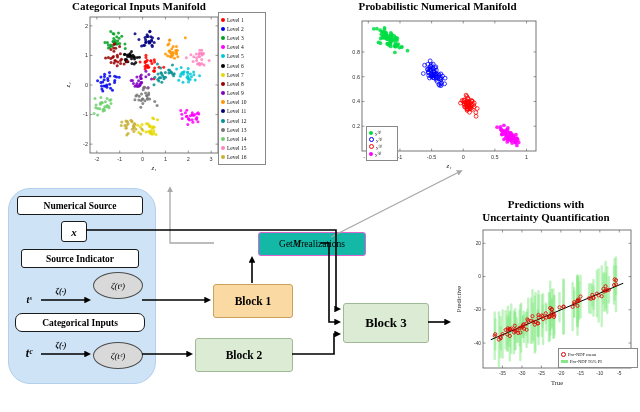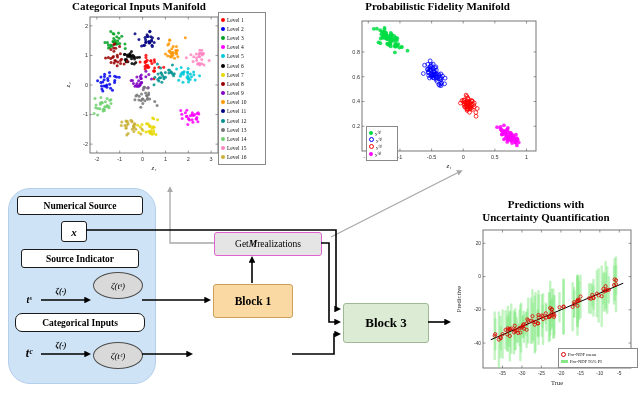--- a/index.html
+++ b/index.html
@@ -25,21 +25,21 @@
   #legend-pred{left:106px;top:150px;width:74px;font-size:4.6px;}
   #legend-pred .lg-row{height:7px;}
   
   .panel{position:absolute;left:8px;top:188px;width:146px;height:194px;border-radius:22px;
          background:#cfe3f7;border:1px solid #b3cfec;}
   .wbox{position:absolute;background:#fff;border:1px solid #1a1a1a;border-radius:3px;
         display:flex;align-items:center;justify-content:center;font-weight:bold;
         font-size:9.5px;color:#000;z-index:2;}
   .fbox{position:absolute;display:flex;align-items:center;justify-content:center;
         border-radius:3px;color:#000;z-index:2;}
-  .pink{background:#e5e5e5;border:1px solid #df63cf;font-size:9.5px;}
+  .pink{background:#14b8a6;border:1px solid #df63cf;font-size:9.5px;margin-left:44px;}
   .orange{background:#fbd9a2;border:1px solid #caa05a;font-weight:bold;font-size:11.5px;}
   .green{background:#dcecd4;border:1px solid #9fb896;font-weight:bold;font-size:11.5px;}
   .green.big{font-size:13px;}
   .mathb{font-family:"Liberation Serif","DejaVu Serif",serif;font-style:italic;font-weight:bold;}
   .mathi{font-family:"Liberation Serif","DejaVu Serif",serif;font-style:italic;}
   .flowtxt{position:absolute;display:flex;align-items:center;justify-content:center;
            color:#000;z-index:2;}
   .ellipse{position:absolute;background:#d9d9d9;border:1px solid #4d4d4d;border-radius:50%;
            display:flex;align-items:center;justify-content:center;font-size:9px;z-index:2;}
   #arrows{position:absolute;left:0;top:0;z-index:4;pointer-events:none;}
@@ -593,21 +593,21 @@
           <span class="lg-lb">Level 15</span>
         </div>
         <div class="lg-row">
           <span class="lg-sw" style="background: rgb(201, 176, 55);"></span>
           <span class="lg-lb">Level 16</span>
         </div>
       </div>
   </div>
 
   <div class="chart" style="left:330px;top:0;width:215px;height:182px;">
-    <div class="c-title">Probabilistic Fidelity Manifold</div>
+    <div class="c-title">Probabilistic Numerical Manifold</div>
     <div class="plot-host" style="left:2px;top:13px;"><svg width="212" height="168">
           <rect x="30" y="8" width="174" height="130" fill="#fff" stroke="#555" stroke-width="0.8"></rect>
           <line x1="36.327272727272735" y1="138" x2="36.327272727272735" y2="135.5" stroke="#555" stroke-width="0.6"></line>
           <line x1="36.327272727272735" y1="8" x2="36.327272727272735" y2="10.5" stroke="#555" stroke-width="0.6"></line>
           <text x="36.327272727272735" y="146" text-anchor="middle" font-size="5.5" fill="#333" font-family="Liberation Sans,sans-serif">-1.5</text>
           <line x1="67.96363636363637" y1="138" x2="67.96363636363637" y2="135.5" stroke="#555" stroke-width="0.6"></line>
           <line x1="67.96363636363637" y1="8" x2="67.96363636363637" y2="10.5" stroke="#555" stroke-width="0.6"></line>
           <text x="67.96363636363637" y="146" text-anchor="middle" font-size="5.5" fill="#333" font-family="Liberation Sans,sans-serif">-1</text>
           <line x1="99.60000000000001" y1="138" x2="99.60000000000001" y2="135.5" stroke="#555" stroke-width="0.6"></line>
           <line x1="99.60000000000001" y1="8" x2="99.60000000000001" y2="10.5" stroke="#555" stroke-width="0.6"></line>
@@ -1142,16 +1142,17 @@
   <div class="ellipse mathi" style="left:93px;top:342px;width:48px;height:25px;">ζ(tᶜ)</div>
 
   <div class="fbox pink" style="left:214px;top:232px;width:106px;height:22px;">
       <span>Get </span>
       <span class="mathb">M</span>
       <span> realizations</span>
     </div>
 
   <div class="fbox orange" style="left:213px;top:284px;width:78px;height:32px;">Block 1</div>
 
+  <div class="fbox green" style="left:195px;top:338px;width:96px;height:32px;">Block 2</div>
 
   <div class="fbox green big" style="left:343px;top:303px;width:84px;height:38px;">Block 3</div>
 
 </div>
 
 </body></html>

